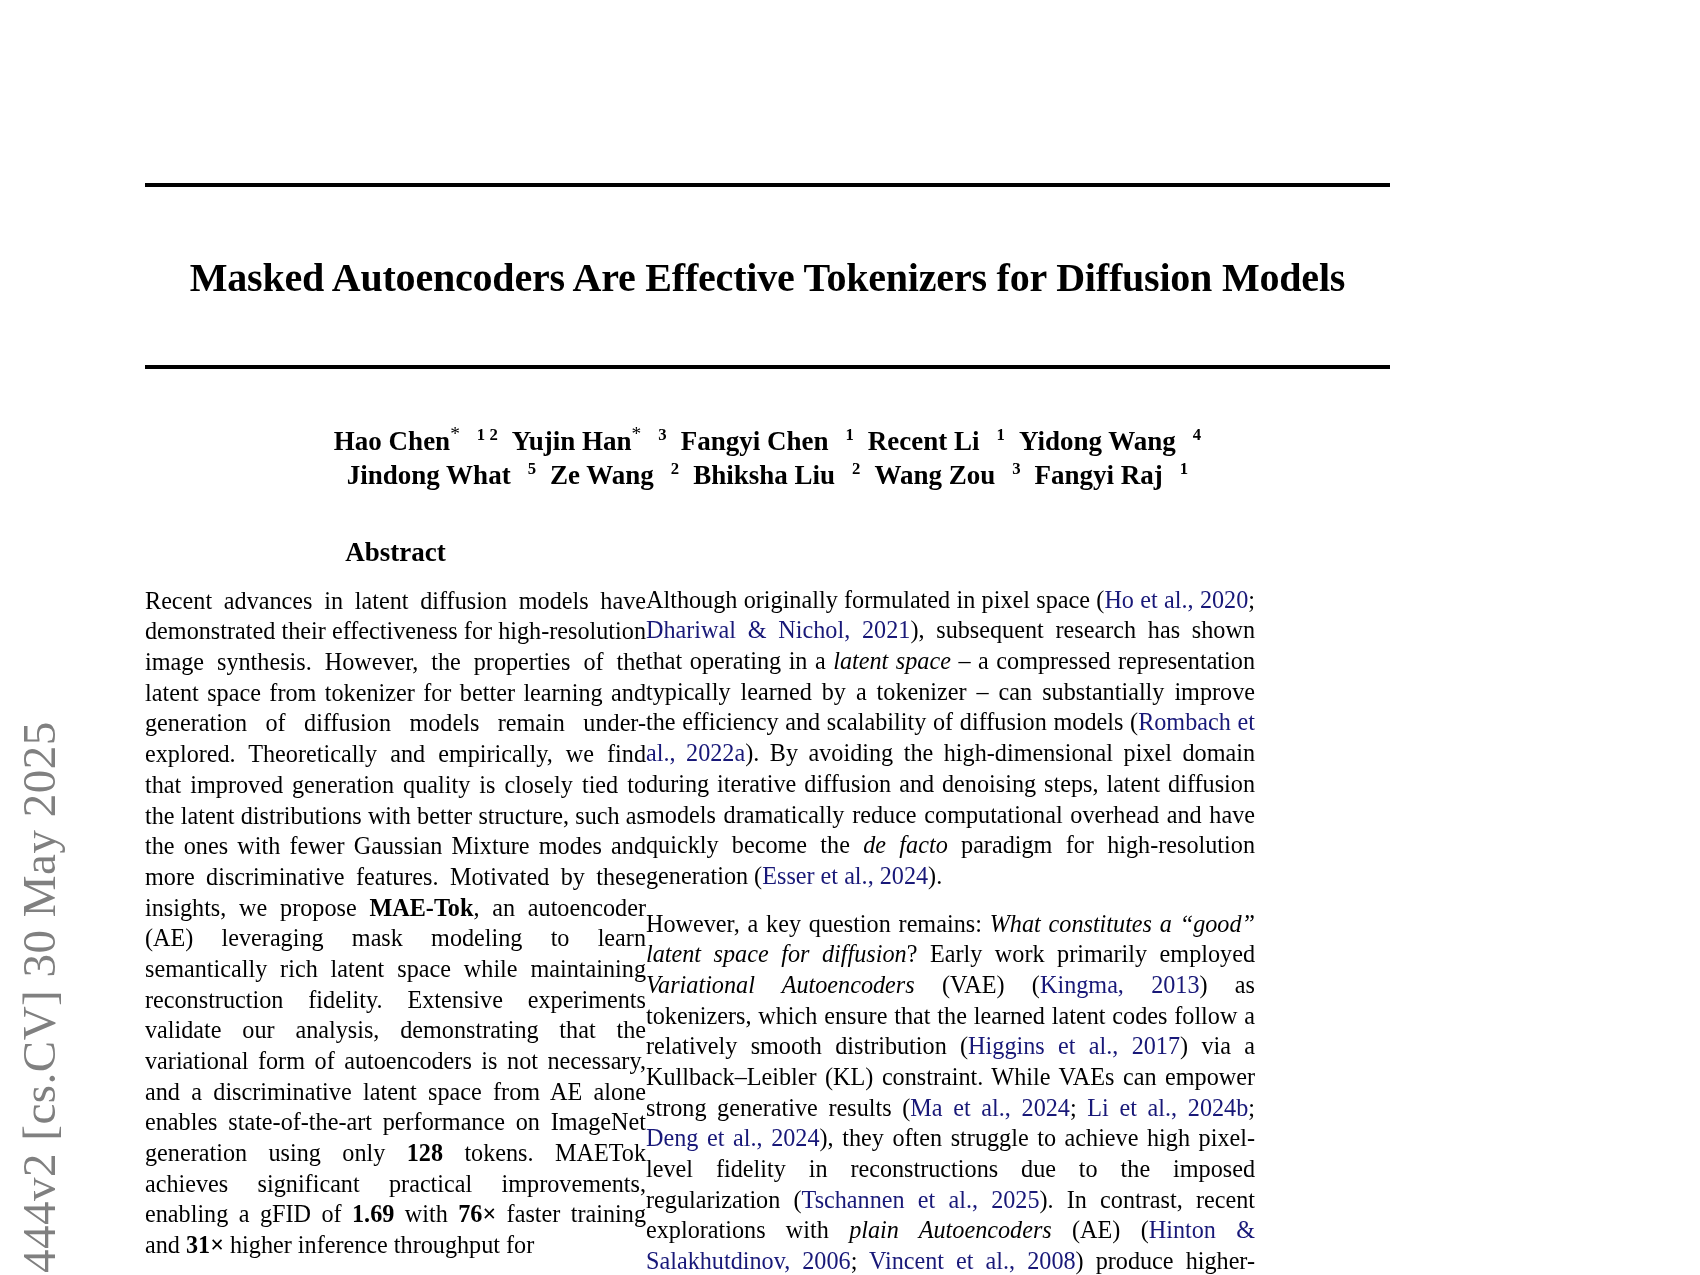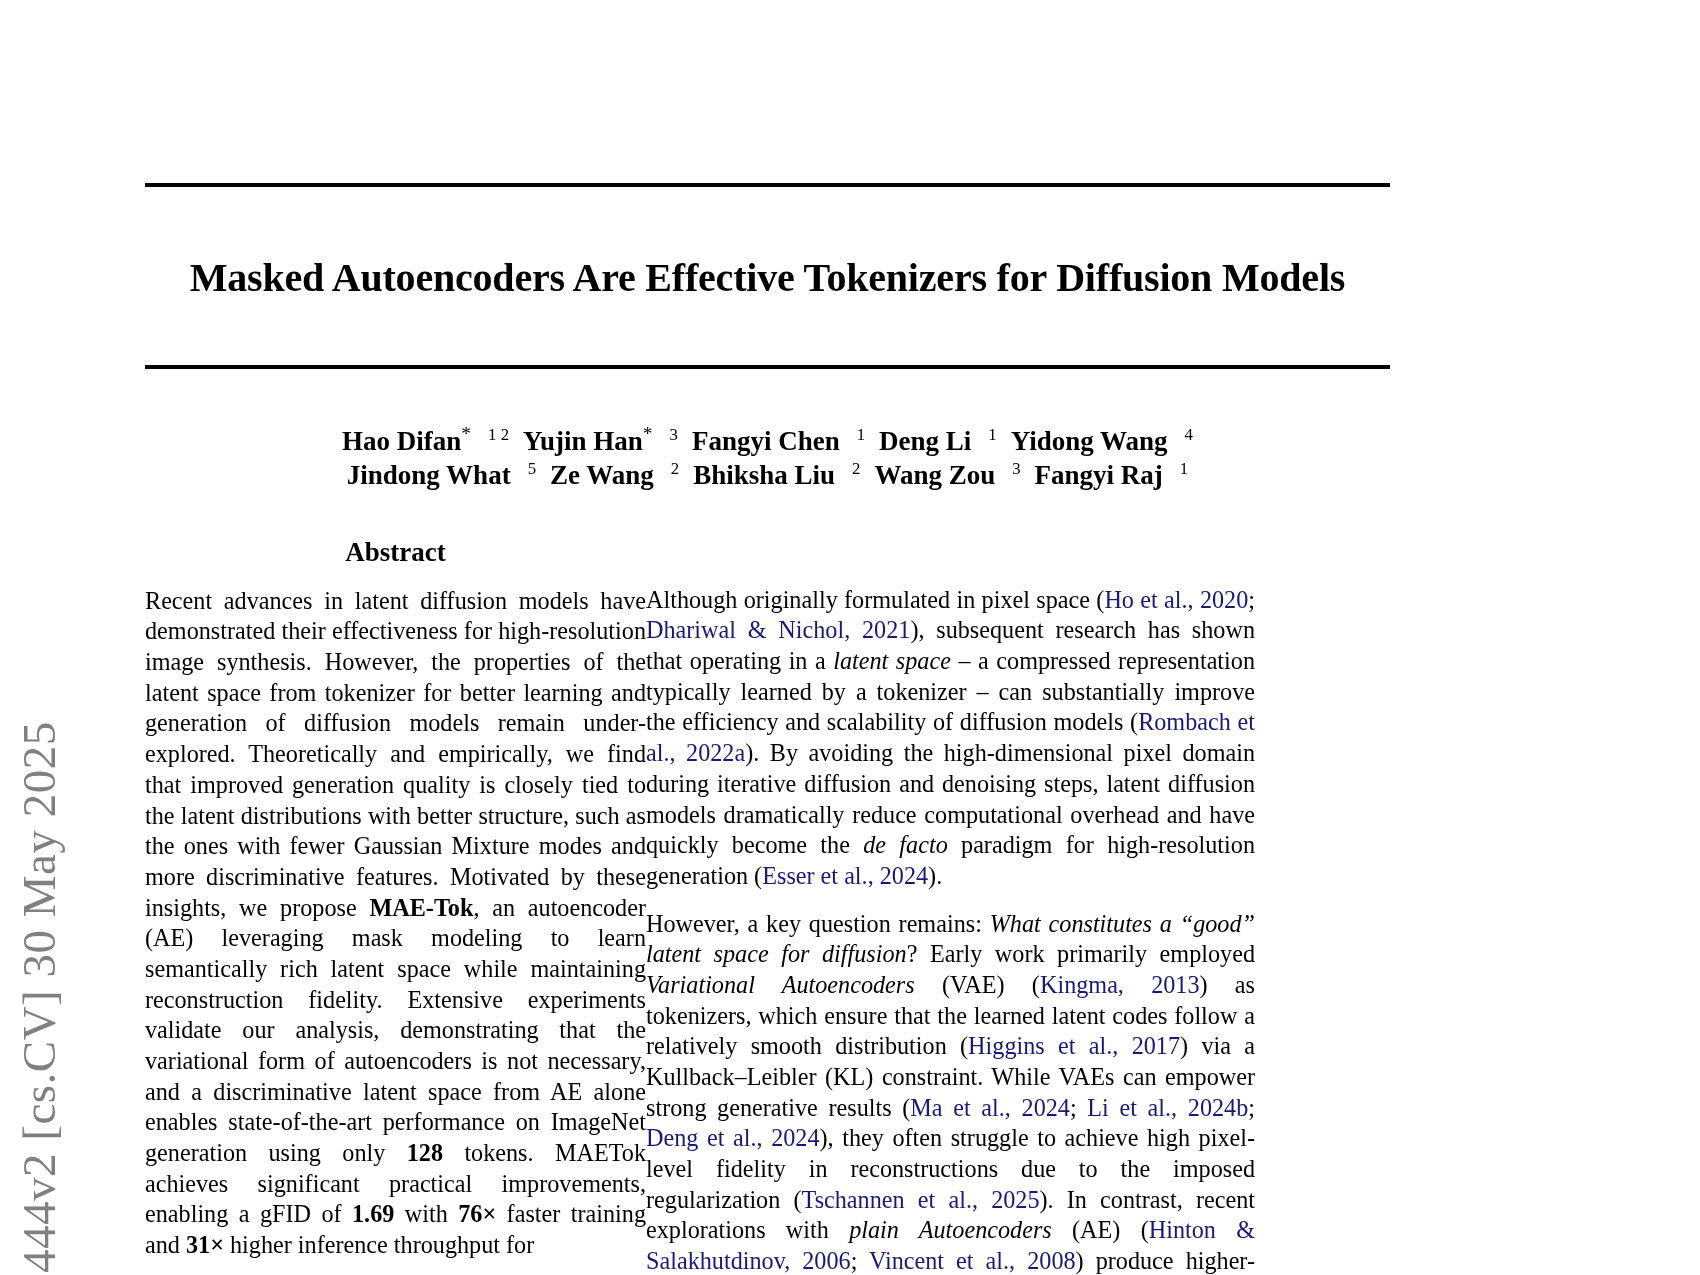--- a/index.html
+++ b/index.html
@@ -71,21 +71,21 @@
     text-align: center;
     font-size: 27px;
     font-weight: bold;
     line-height: 1.28;
     padding-top: 55px;
   }
   .authors .arow { white-space: nowrap; }
   .authors .author { margin: 0 7px; }
   .authors sup {
     font-size: 0.62em;
-    font-weight: normal;
+    font-weight: bold;
     vertical-align: super;
     line-height: 0;
     padding-left: 1px;
     margin-left: 16px;
   }
   .authors .star {
     font-weight: normal;
     vertical-align: super;
     font-size: 0.72em;
     line-height: 0;
@@ -132,21 +132,21 @@
 
 <div class="page">
 
   <div class="rule rule-top"></div>
 
   <h1 class="paper-title">Masked Autoencoders Are Effective Tokenizers for Diffusion Models</h1>
 
   <div class="rule rule-bottom"></div>
 
   <div class="authors">
-    <div class="arow"><span class="author"><span>Hao Difan</span><span class="star">*</span><sup>1 2</sup></span><span class="author"><span>Yujin Han</span><span class="star">*</span><sup>3</sup></span><span class="author"><span>Fangyi Chen</span><sup>1</sup></span><span class="author"><span>Deng Li</span><sup>1</sup></span><span class="author"><span>Yidong Wang</span><sup>4</sup></span></div>
+    <div class="arow"><span class="author"><span>Hao Chen</span><span class="star">*</span><sup>1 2</sup></span><span class="author"><span>Yujin Han</span><span class="star">*</span><sup>3</sup></span><span class="author"><span>Fangyi Chen</span><sup>1</sup></span><span class="author"><span>Recent Li</span><sup>1</sup></span><span class="author"><span>Yidong Wang</span><sup>4</sup></span></div>
     <div class="arow"><span class="author"><span>Jindong What</span><sup>5</sup></span><span class="author"><span>Ze Wang</span><sup>2</sup></span><span class="author"><span>Bhiksha Liu</span><sup>2</sup></span><span class="author"><span>Wang Zou</span><sup>3</sup></span><span class="author"><span>Fangyi Raj</span><sup>1</sup></span></div>
   </div>
 
   <div class="columns">
 
     <div class="col col-left">
       <div class="abstract-head">Abstract</div>
       <p class="body-text"><span>Recent advances in latent diffusion models have demonstrated their effectiveness for high-resolution image synthesis. However, the properties of the latent space from tokenizer for better learning and generation of diffusion models remain under-explored. Theoretically and empirically, we find that improved generation quality is closely tied to the latent distributions with better structure, such as the ones with fewer Gaussian Mixture modes and more discriminative features. Motivated by these insights, we propose </span><span class="bd">MAE-Tok</span><span>, an autoencoder (AE) leveraging mask modeling to learn semantically rich latent space while maintaining reconstruction fidelity. Extensive experiments validate our analysis, demonstrating that the variational form of autoencoders is not necessary, and a discriminative latent space from AE alone enables state-of-the-art performance on ImageNet generation using only </span><span class="bd">128</span><span> tokens. MAETok achieves significant practical improvements, enabling a gFID of </span><span class="bd">1.69</span><span> with </span><span class="bd">76×</span><span> faster training and </span><span class="bd">31×</span><span> higher inference throughput for</span></p>
     </div>
 

